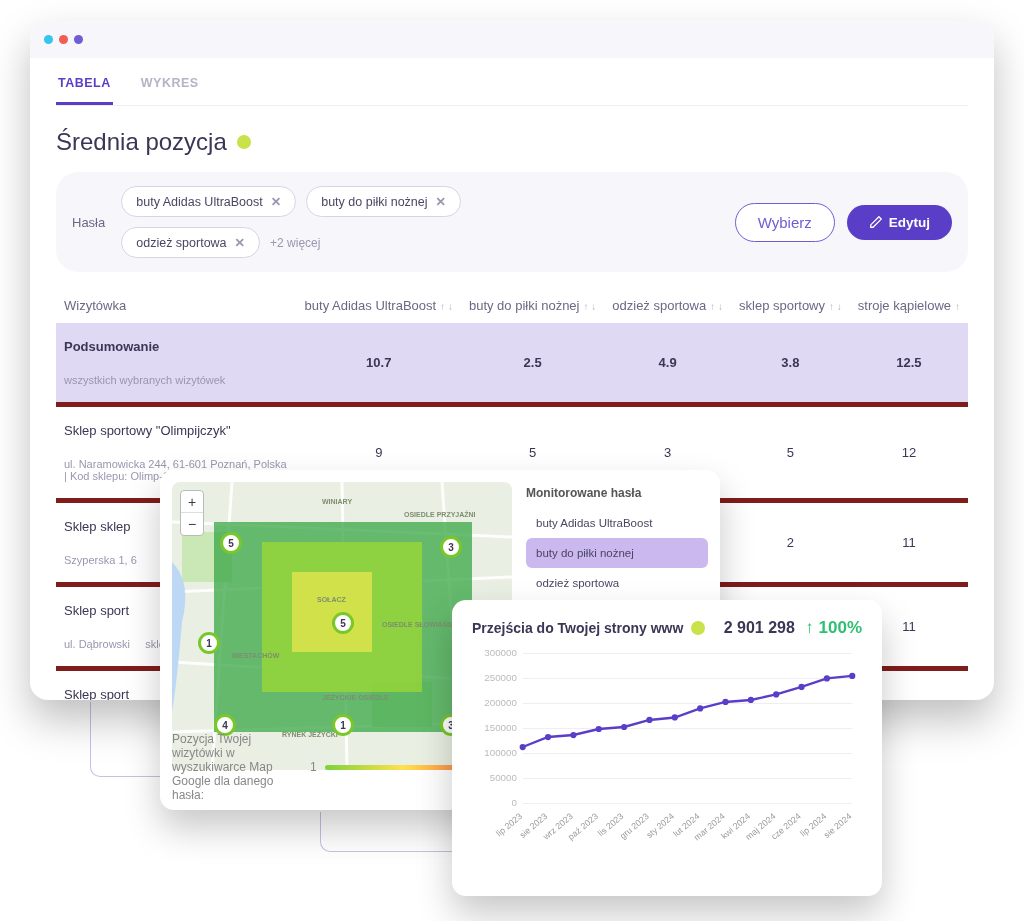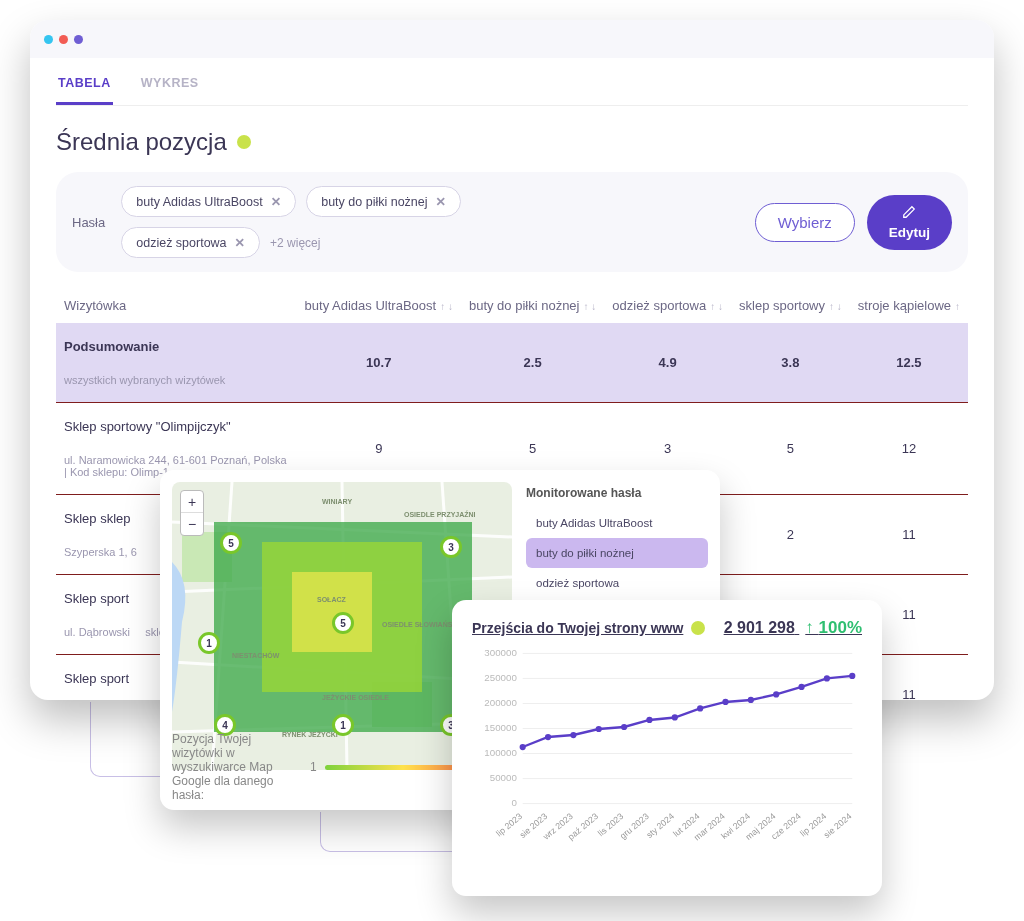--- a/index.html
+++ b/index.html
@@ -34,28 +34,28 @@
   padding:14px 16px;margin-bottom:16px;justify-content:space-between;
 }
 .filter-left{display:flex;align-items:center;gap:16px;flex:1;}
 .filter-label{color:#6c6885;font-size:13px;}
 .chips{display:flex;flex-wrap:wrap;gap:10px;align-items:center;max-width:380px;}
 .chip{display:flex;align-items:center;gap:8px;border:1px solid #d7d4e6;background:#fff;border-radius:999px;padding:7px 14px;font-size:12.5px;color:#4a4664;}
 .chip-x{color:#9a96af;cursor:pointer;font-weight:700;}
 .more-chip{color:#9a96af;font-size:12px;}
 
 .btn-outline{border:1.5px solid #6f5ed3;color:#6f5ed3;background:#fff;border-radius:999px;padding:10px 22px;font-size:15px;font-weight:500;cursor:pointer;}
-.btn-solid{display:flex;align-items:center;gap:6px;background:#5a3ec8;color:#fff;border:none;border-radius:999px;padding:10px 22px;font-size:13.5px;font-weight:600;cursor:pointer;flex-direction:column;}
+.btn-solid{display:flex;align-items:center;gap:6px;background:#5a3ec8;color:#fff;border:none;border-radius:999px;padding:10px 22px;font-size:13.5px;font-weight:600;cursor:pointer;}
 
 .tablewrap{overflow-x:auto;}
 table{width:100%;border-collapse:collapse;font-size:13px;}
 thead th{color:#6c6885;font-weight:500;text-align:center;padding:10px 8px;white-space:nowrap;}
 thead th:first-child{text-align:left;}
 .arrows{color:#b5b2c6;font-size:10px;margin-left:4px;}
-tbody td{border-bottom:1px solid #7f1d1d;padding:16px 8px;text-align:center;color:#3b3655;}
+tbody td{border-bottom:5px solid #7f1d1d;padding:16px 8px;text-align:center;color:#3b3655;}
 tbody td:first-child{text-align:left;}
 tr.summary td{background:#e0d9f3;font-weight:600;}
 .sub{display:block;color:#9a96af;font-size:11px;font-weight:400;margin-top:20px;max-width:300px;}
 
 
 .mapcard{
   position:absolute;left:160px;top:470px;width:560px;height:340px;
   background:#fff;border-radius:14px;box-shadow:0 18px 36px rgba(0,0,0,0.22);
   display:flex;gap:14px;padding:12px;
 }
@@ -73,21 +73,21 @@
 .zbtn:last-child{border-bottom:none;}
 .m-attr{position:absolute;bottom:2px;right:4px;font-size:9px;color:#4a7bd6;background:rgba(255,255,255,0.8);padding:1px 3px;}
 .pin{position:absolute;width:22px;height:22px;border-radius:50%;background:#fff;border:3px solid #79c72a;color:#3b3655;font-size:10px;font-weight:700;display:flex;align-items:center;justify-content:center;}
 
 
 .chartcard{
   position:absolute;left:452px;top:600px;width:430px;height:296px;
   background:#fff;border-radius:14px;box-shadow:0 18px 36px rgba(0,0,0,0.22);
   padding:18px 20px;
 }
-.chead{display:flex;align-items:center;justify-content:space-between;margin-bottom:6px;text-decoration:underline;}
+.chead{display:flex;align-items:center;justify-content:space-between;margin-bottom:6px;}
 .ctitle{display:flex;align-items:center;gap:8px;font-size:14px;font-weight:700;color:#3b3655;}
 .cnum{font-size:16px;font-weight:700;color:#3b3655;}
 .cdelta{color:#2fbf71;font-size:17px;font-weight:600;margin-left:6px;margin-top:12px;}
 .chartarea svg{width:100%;height:208px;}
 .ytick{font-size:10px;fill:#bbb;}
 .xtick{font-size:9px;fill:#999;}
 
 .connector{position:absolute;border:1.5px solid #c8bfe6;border-top:none;border-right:none;}
 </style>
 </head>

